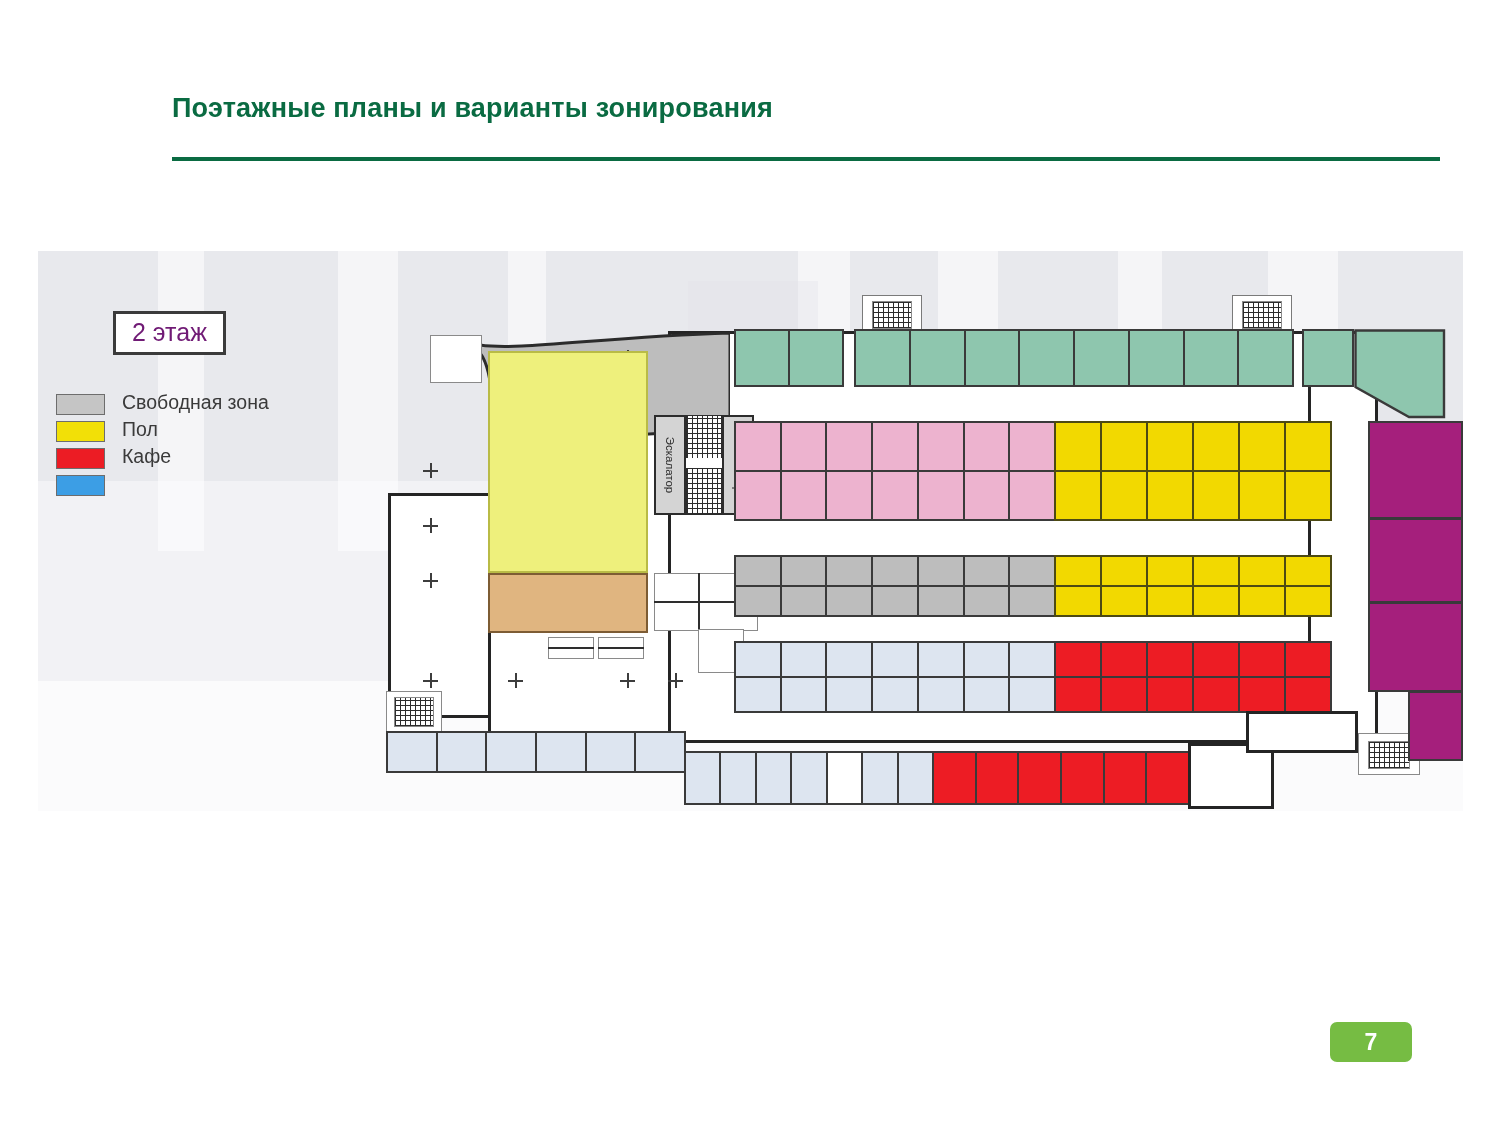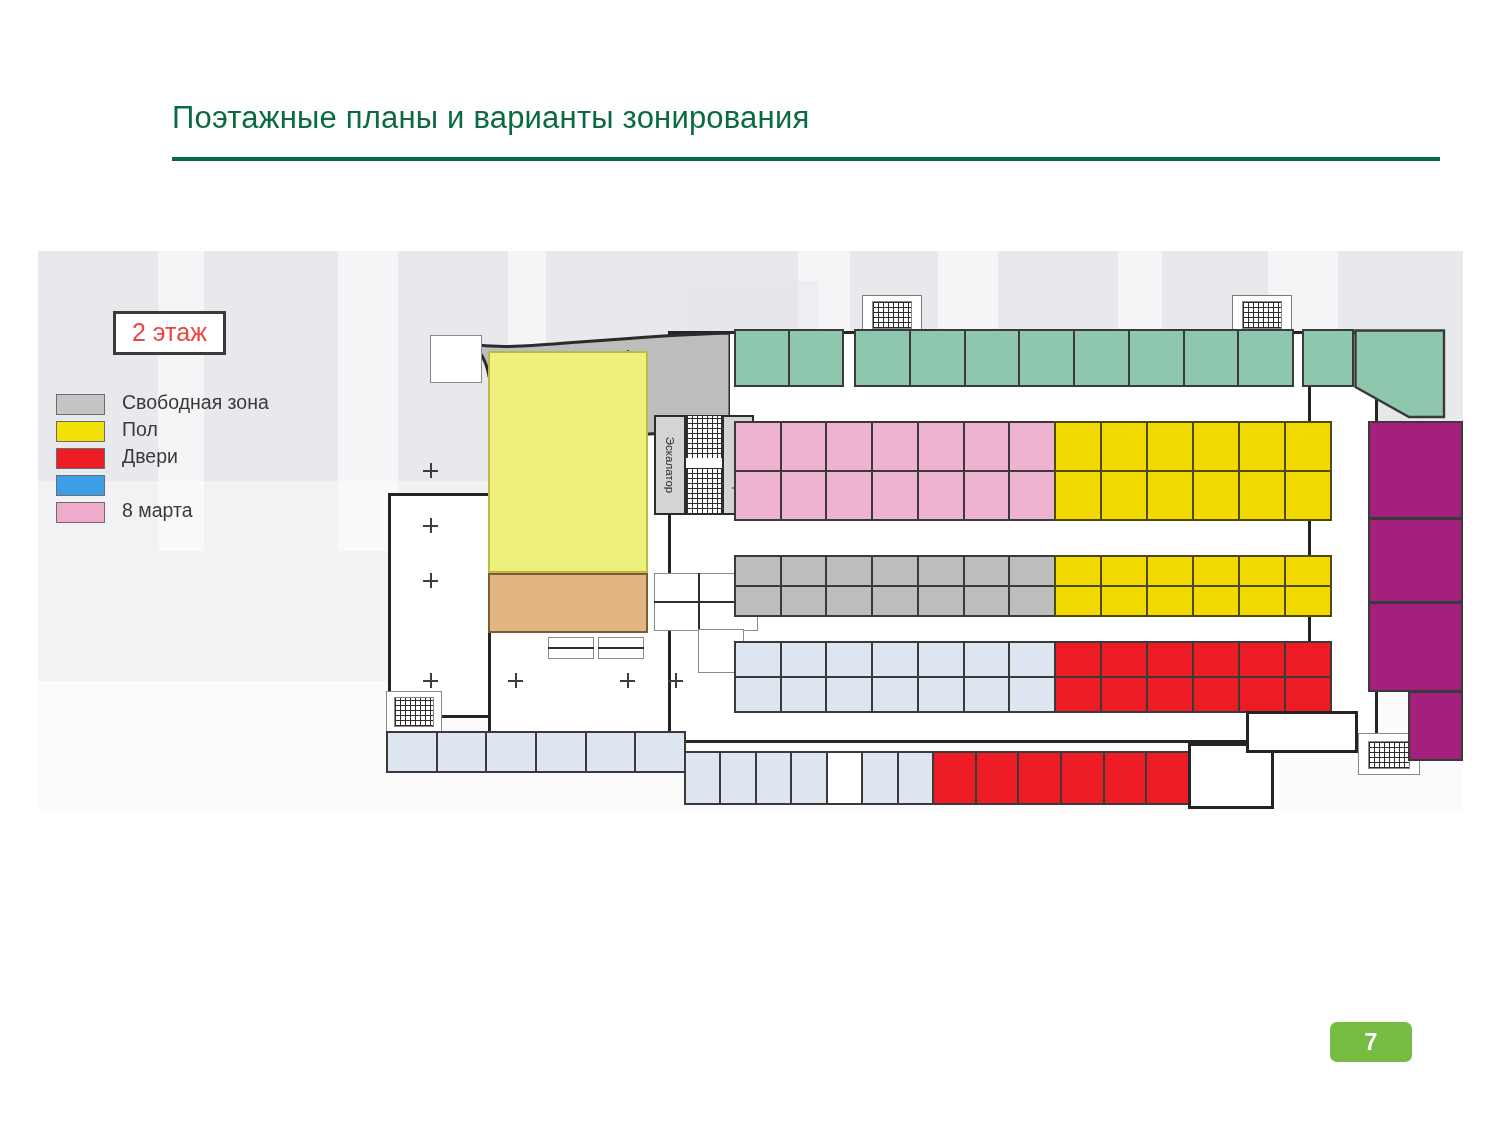--- a/index.html
+++ b/index.html
@@ -6,42 +6,42 @@
   html,body{margin:0;padding:0;}
   body{
     width:1500px;height:1125px;
     background:#ffffff;
     font-family:"Liberation Sans","DejaVu Sans",sans-serif;
     overflow:hidden;
     position:relative;
   }
   
   #slide-title{
-    position:absolute;left:172px;top:100px;
-    font-size:31px;font-weight:normal;color:#0a6b42;
+    position:absolute;left:172px;top:93px;
+    font-size:27px;font-weight:bold;color:#0a6b42;
     letter-spacing:.2px;white-space:nowrap;
   }
   #title-rule{
     position:absolute;left:172px;top:157px;width:1268px;height:4px;
     background:#0a6b42;
   }
   
   #plan-panel{
     position:absolute;left:38px;top:251px;width:1425px;height:560px;
     background:#f2f2f5;overflow:hidden;
   }
   
   .wm{position:absolute;background:#e2e3e9;opacity:.62;}
   .wm2{position:absolute;background:#ffffff;opacity:.55;}
   
   #floor-badge{
     position:absolute;left:75px;top:60px;
     padding:5px 16px 7px 16px;
     border:3px solid #3b3b3b;background:#ffffff;
-    font-size:25px;color:#ef4444;line-height:1.05;
+    font-size:25px;color:#701a75;line-height:1.05;
   }
   
   #legend{position:absolute;left:18px;top:140px;width:330px;}
   .legend-row{display:flex;align-items:flex-start;margin-bottom:3px;}
   .legend-sw{
     width:47px;height:19px;flex:0 0 auto;
     border:1px solid #6d6d6d;margin-top:3px;margin-right:17px;
   }
   .legend-lbl{
     font-size:19.5px;color:#3a3a3a;line-height:23px;
@@ -116,32 +116,28 @@
     </div>
 
     <div class="legend-row">
       <div class="legend-sw" style="background:#f2e007;"></div>
       <div class="legend-lbl">Пол</div>
     </div>
 
 
     <div class="legend-row">
       <div class="legend-sw" style="background:#ec1c24;"></div>
-      <div class="legend-lbl">Двери</div>
+      <div class="legend-lbl">Кафе</div>
     </div>
 
     <div class="legend-row">
       <div class="legend-sw" style="background:#3c9ee5;"></div>
     </div>
 
 
-    <div class="legend-row">
-      <div class="legend-sw" style="background:#eeabcc;"></div>
-      <div class="legend-lbl">8 марта</div>
-    </div>
 
     <div class="legend-gap"></div>
 
 
 
   </div>
 
   <div id="plan">
 
     <div class="shell" style="left:20px;top:220px;width:310px;height:225px;"></div>

